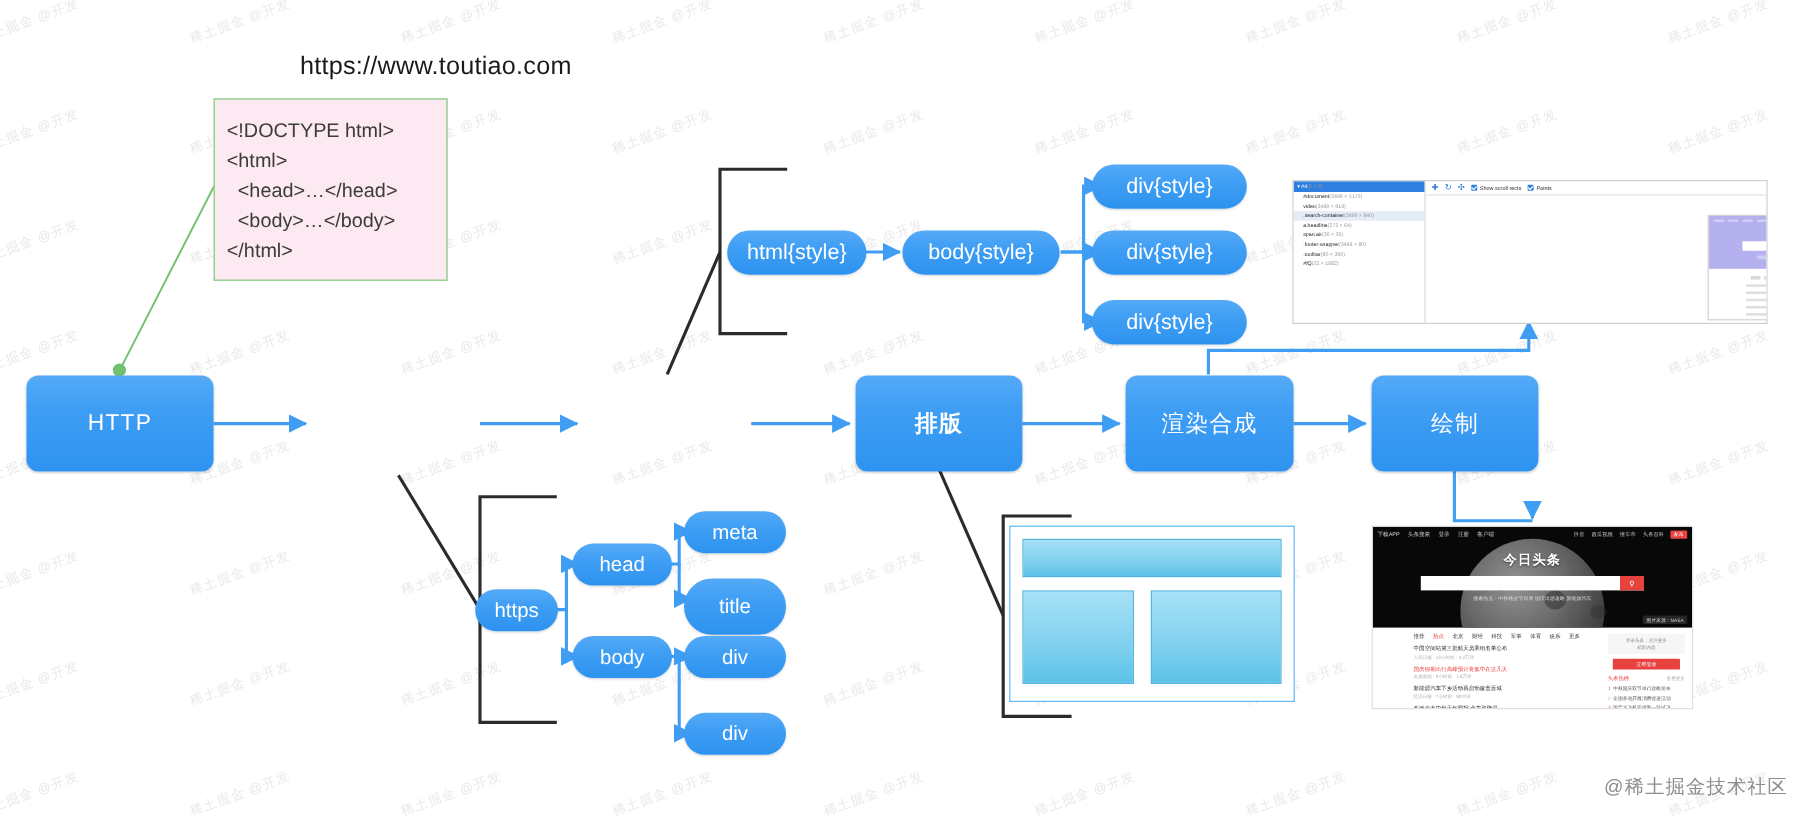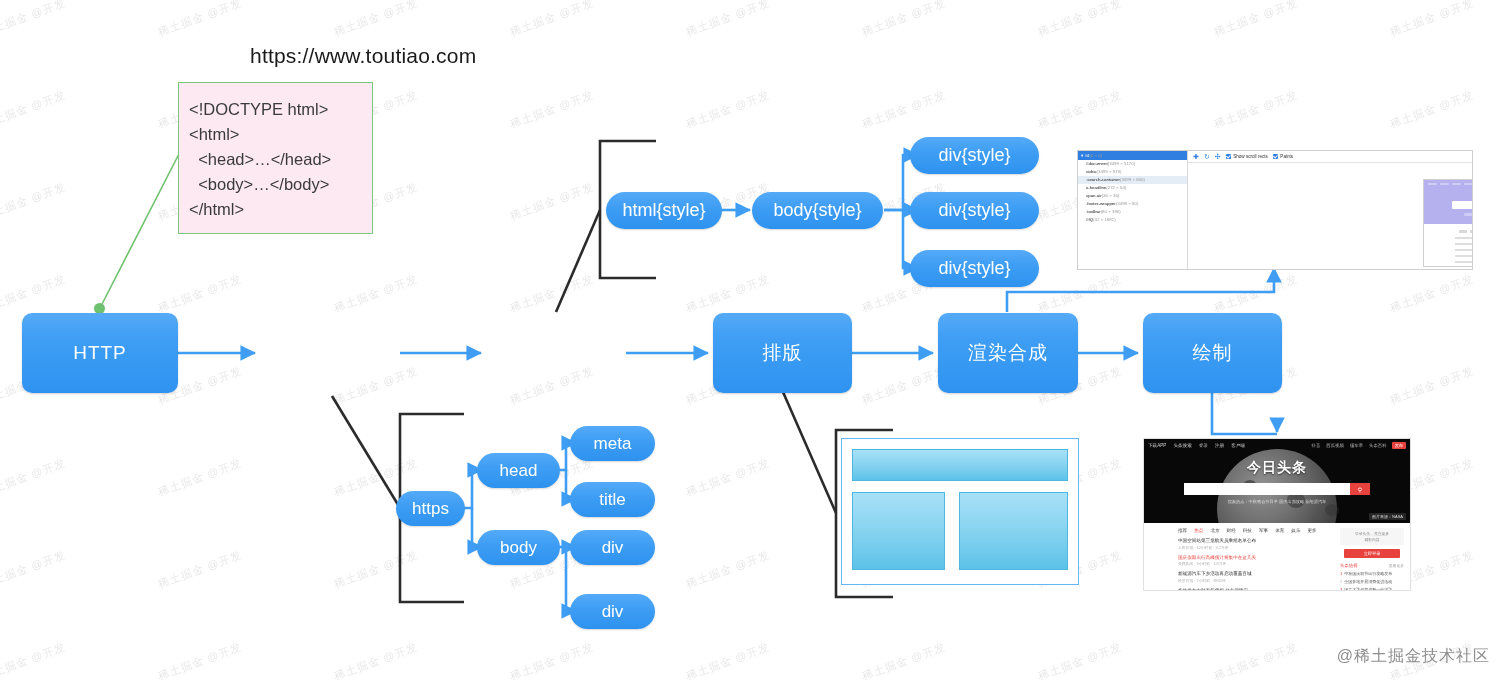--- a/index.html
+++ b/index.html
@@ -178,21 +178,21 @@
   }
   #tt-topbar .lnk { font-size: 4.6px; color: #cfcfcf; margin-right: 7px; white-space: nowrap; }
   #tt-topbar .spacer { flex: 1; }
   #tt-topbar .rlnk { font-size: 4.4px; color: #bdbdbd; margin-left: 6px; white-space: nowrap; }
   #tt-topbar .redtag {
     background: #e8423f; color: #fff; font-size: 4.2px; padding: 1px 3px;
     border-radius: 1px; margin-left: 5px;
   }
   #tt-logo {
     position: relative; z-index: 3; text-align: center; color: #ffffff;
-    font-size: 14px; font-weight: bold; margin-top: 7px; letter-spacing: 1px;
+    font-size: 11px; font-weight: bold; margin-top: 7px; letter-spacing: 1px;
     text-shadow: 0 1px 2px rgba(0,0,0,0.6);
   }
   #tt-search {
     position: relative; z-index: 3; margin: 6px auto 0; width: 186px; height: 12px;
     background: #ffffff; display: flex; align-items: center;
   }
   #tt-search .q { flex: 1; }
   #tt-search .go {
     width: 20px; height: 12px; background: #e8423f; display: flex;
     align-items: center; justify-content: center; color: #fff; font-size: 6px;
@@ -371,35 +371,35 @@
     <path d="M1212,392 L1212,434 L1277,434" fill="none" stroke="#3f9ef4" stroke-width="2.6"></path>
     <path d="M1277,424 L1277,432" fill="none" stroke="#3f9ef4" stroke-width="2.6" marker-end="url(#ah2)"></path>
   </svg>
 
   <div id="page-url">https://www.toutiao.com</div>
 
   <div id="code-block"><div>&lt;!DOCTYPE html&gt;</div><div>&lt;html&gt;</div><div>  &lt;head&gt;…&lt;/head&gt;</div><div>  &lt;body&gt;…&lt;/body&gt;</div><div>&lt;/html&gt;</div></div>
   <div class="green-dot"></div>
 
   <div class="flowbox" style="left:22px;  top:313px; width:156px; height:80px;">HTTP</div>
-  <div class="flowbox" style="left:713px; top:313px; width:139px; height:80px;">排版</div>
+  <div class="flowbox" style="left:713px; top:313px; width:139px; height:80px;font-weight:bold;">排版</div>
   <div class="flowbox" style="left:938px; top:313px; width:140px; height:80px;">渲染合成</div>
   <div class="flowbox" style="left:1143px;top:313px; width:139px; height:80px;">绘制</div>
 
   <div class="pill" style="left:606px; top:192px; width:116px; height:37px;">html{style}</div>
   <div class="pill" style="left:752px; top:192px; width:131px; height:37px;">body{style}</div>
   <div class="pill" style="left:910px; top:137px; width:129px; height:37px;">div{style}</div>
   <div class="pill" style="left:910px; top:192px; width:129px; height:37px;">div{style}</div>
   <div class="pill" style="left:910px; top:250px; width:129px; height:37px;">div{style}</div>
 
   <div class="pill sm" style="left:396px; top:491px; width:69px; height:35px;">https</div>
   <div class="pill sm" style="left:477px; top:453px; width:83px; height:35px;">head</div>
   <div class="pill sm" style="left:477px; top:530px; width:83px; height:35px;">body</div>
   <div class="pill sm" style="left:570px; top:426px; width:85px; height:35px;">meta</div>
-  <div class="pill sm" style="left:570px; top:482px; width:85px; height:35px;">title</div>
+  <div class="pill sm" style="left:570px; top:482px; width:85px; height:47px;">title</div>
   <div class="pill sm" style="left:570px; top:530px; width:85px; height:35px;">div</div>
   <div class="pill sm" style="left:570px; top:594px; width:85px; height:35px;">div</div>
 
   <div id="layout-wire">
     <div class="bar"></div>
     <div class="row">
       <div class="blk left"></div>
       <div class="blk right"></div>
     </div>
   </div>

